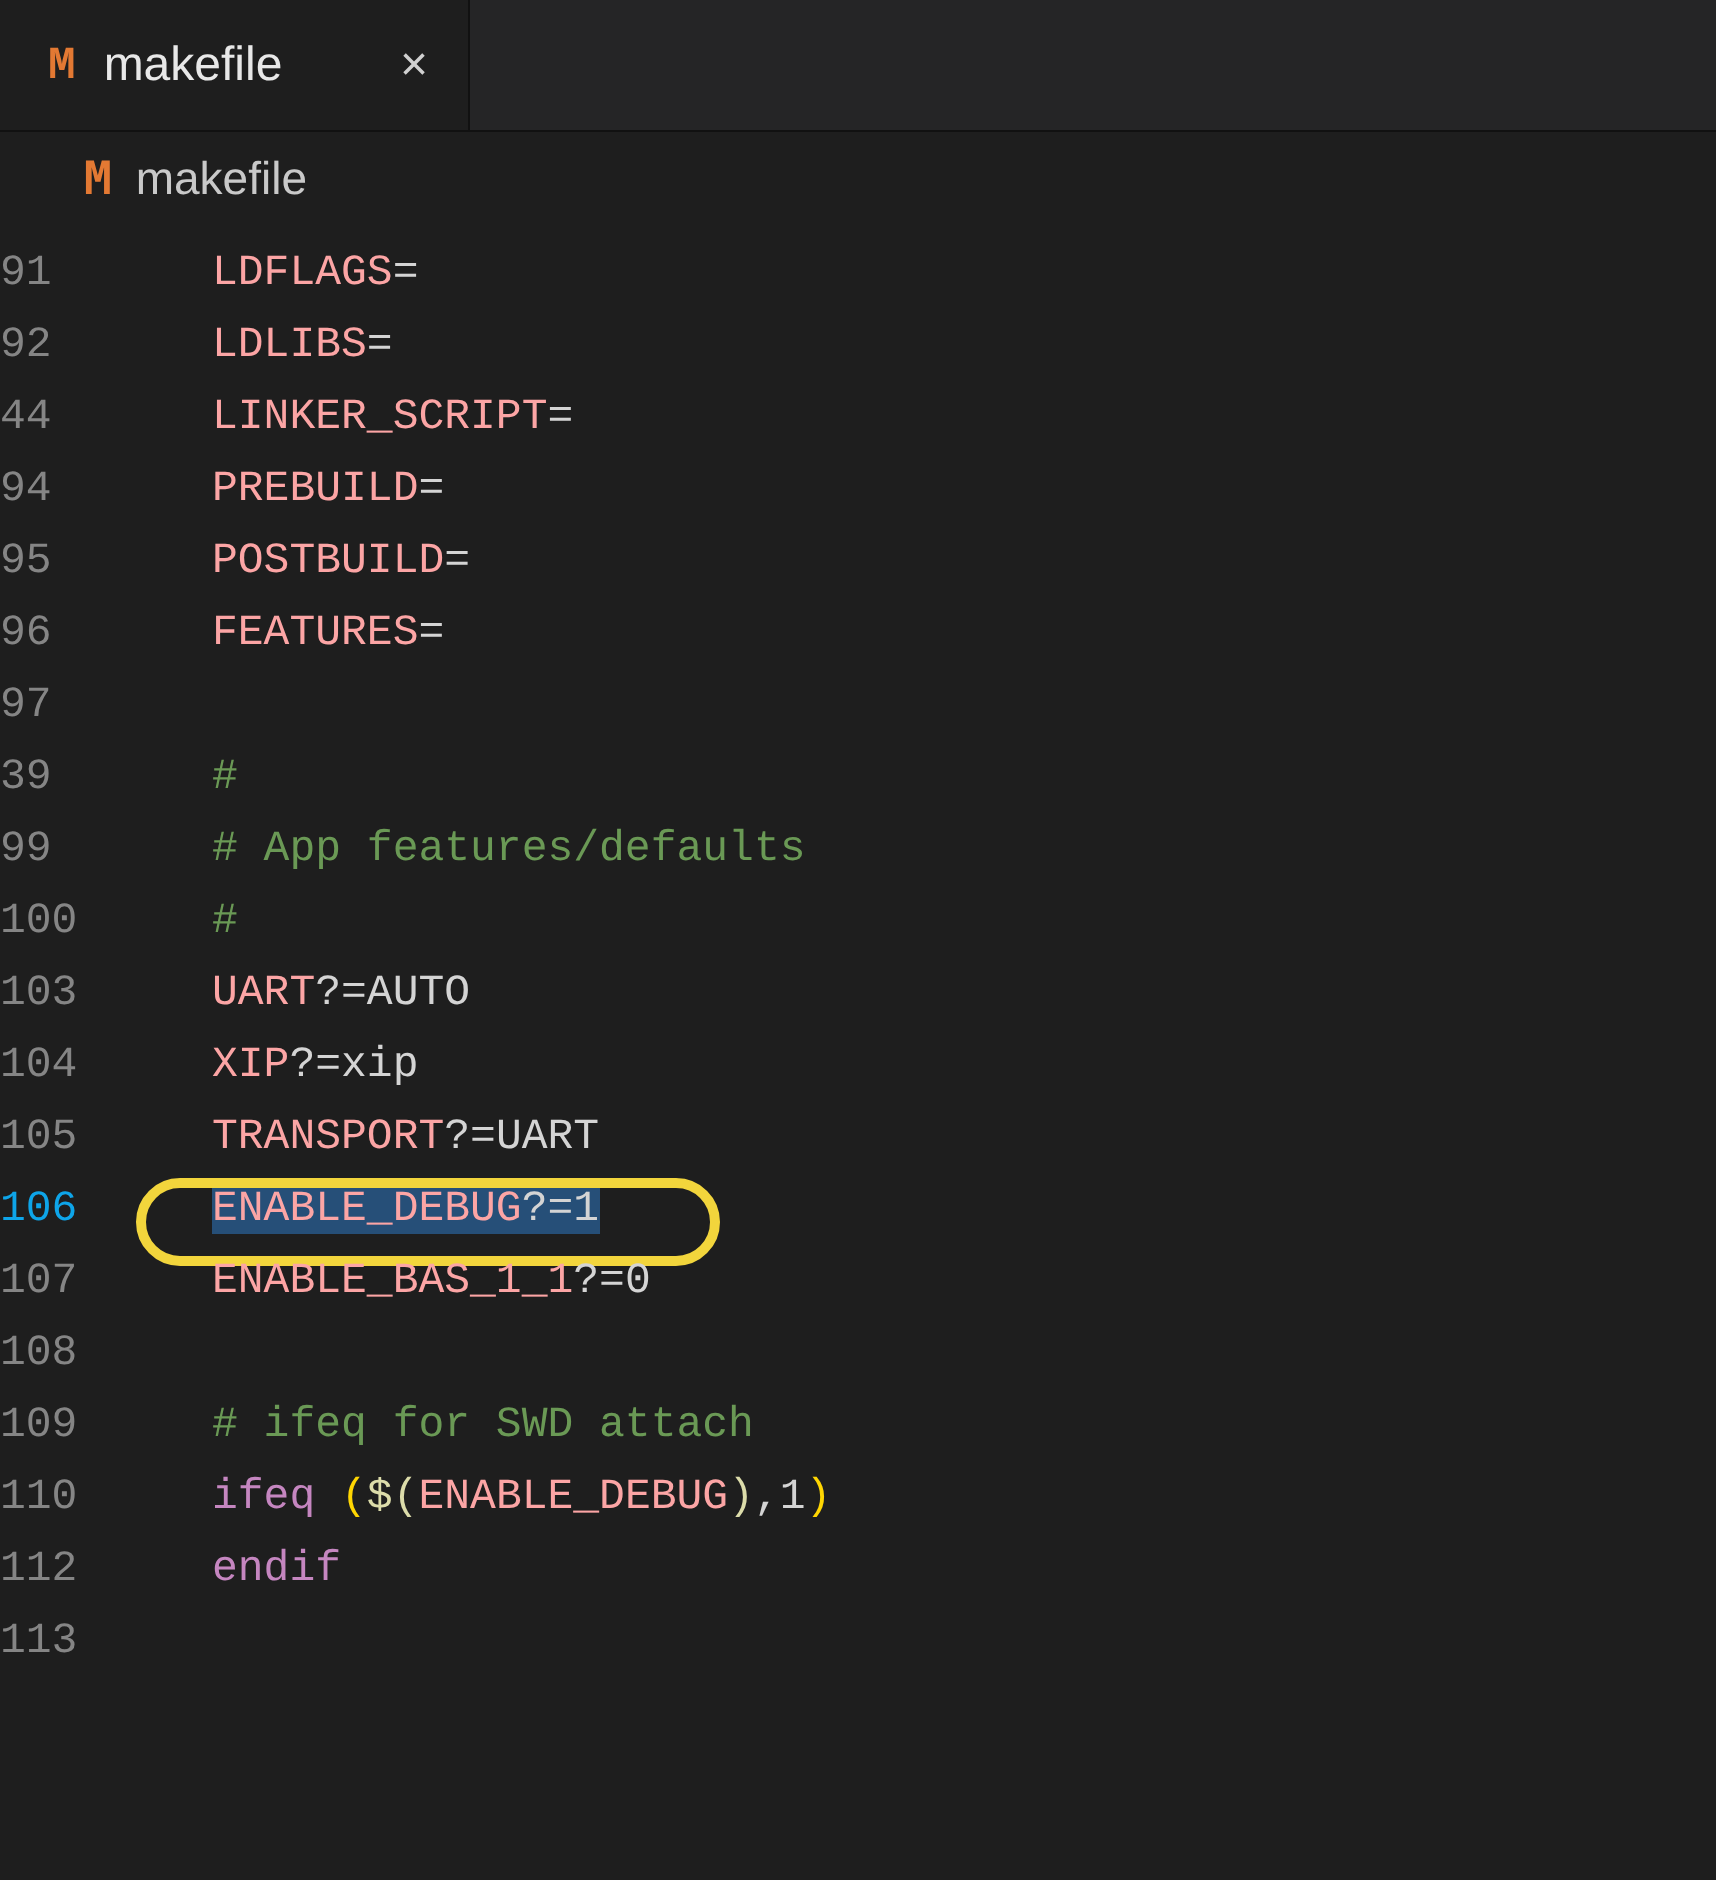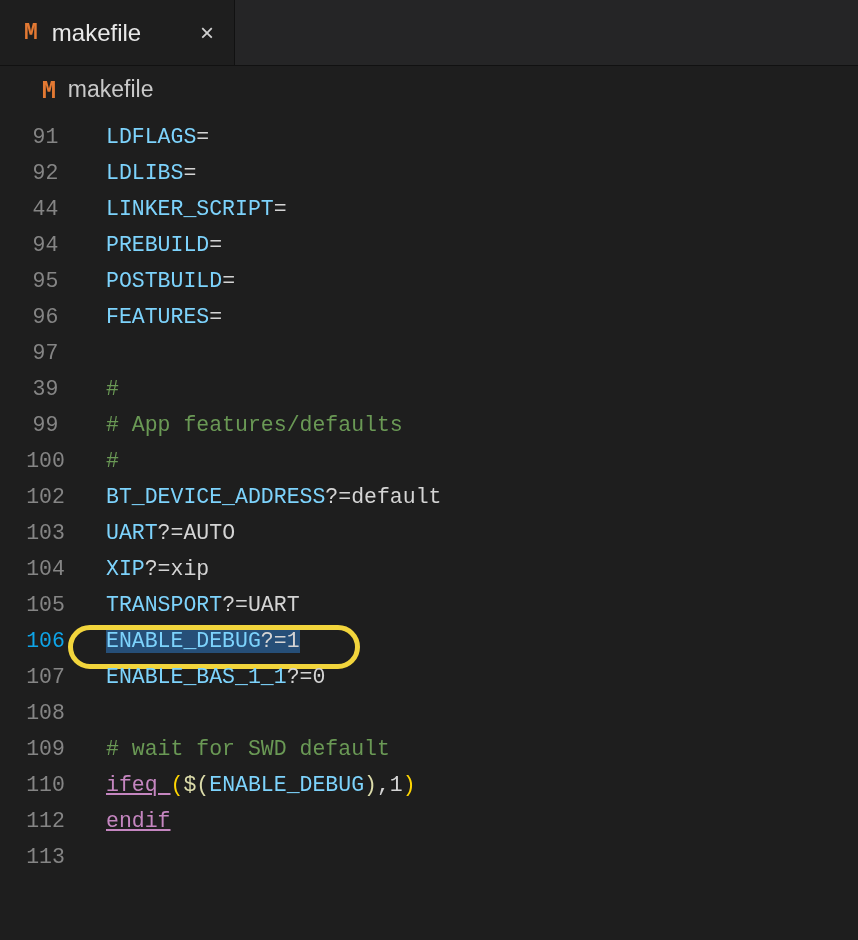--- a/index.html
+++ b/index.html
@@ -68,36 +68,35 @@
     padding-top: 6px;
   }
   .line {
     display: flex;
     align-items: center;
     height: 36px;
     white-space: pre;
   }
   .gutter {
     width: 106px;
-    text-align: center;
+    text-align: left;
     color: #858585;
     padding-right: 30px;
     user-select: none;
     flex-shrink: 0;
-    padding-left: 15px;
   }
   .line.current .gutter { color: #0ea5e9; }
   .code {
     position: relative;
   }
-  .tok-var { color: #7dd3fc; }
+  .tok-var { color: #fca5a5; }
   .tok-op  { color: #d4d4d4; }
   .tok-val { color: #d4d4d4; }
   .tok-comment { color: #6a9955; }
-  .tok-keyword { color: #c586c0; text-decoration: underline; }
+  .tok-keyword { color: #c586c0; }
   .tok-punc-yellow { color: #ffd602; }
   .tok-func { color: #dcdcaa; }
   .selection {
     background: #264f78;
     padding: 0 0;
     margin-top: 40px;
   }
   .circle-highlight {
     position: absolute;
     border: 5px solid #f2d53c;
@@ -130,24 +129,23 @@
     <div class="line"><div class="gutter">91</div><div class="code"><span class="tok-var">LDFLAGS</span><span class="tok-op">=</span></div></div>
     <div class="line"><div class="gutter">92</div><div class="code"><span class="tok-var">LDLIBS</span><span class="tok-op">=</span></div></div>
     <div class="line"><div class="gutter">44</div><div class="code"><span class="tok-var">LINKER_SCRIPT</span><span class="tok-op">=</span></div></div>
     <div class="line"><div class="gutter">94</div><div class="code"><span class="tok-var">PREBUILD</span><span class="tok-op">=</span></div></div>
     <div class="line"><div class="gutter">95</div><div class="code"><span class="tok-var">POSTBUILD</span><span class="tok-op">=</span></div></div>
     <div class="line"><div class="gutter">96</div><div class="code"><span class="tok-var">FEATURES</span><span class="tok-op">=</span></div></div>
     <div class="line"><div class="gutter">97</div><div class="code"></div></div>
     <div class="line"><div class="gutter">39</div><div class="code"><span class="tok-comment">#</span></div></div>
     <div class="line"><div class="gutter">99</div><div class="code"><span class="tok-comment"># App features/defaults</span></div></div>
     <div class="line"><div class="gutter">100</div><div class="code"><span class="tok-comment">#</span></div></div>
-    <div class="line"><div class="gutter">102</div><div class="code"><span class="tok-var">BT_DEVICE_ADDRESS</span><span class="tok-op">?=</span><span class="tok-val">default</span></div></div>
     <div class="line"><div class="gutter">103</div><div class="code"><span class="tok-var">UART</span><span class="tok-op">?=</span><span class="tok-val">AUTO</span></div></div>
     <div class="line"><div class="gutter">104</div><div class="code"><span class="tok-var">XIP</span><span class="tok-op">?=</span><span class="tok-val">xip</span></div></div>
     <div class="line"><div class="gutter">105</div><div class="code"><span class="tok-var">TRANSPORT</span><span class="tok-op">?=</span><span class="tok-val">UART</span></div></div>
     <div class="line current"><div class="gutter">106</div><div class="code"><span class="selection"><span class="tok-var">ENABLE_DEBUG</span><span class="tok-op">?=</span><span class="tok-val">1</span></span><div class="circle-highlight"></div></div></div>
     <div class="line"><div class="gutter">107</div><div class="code"><span class="tok-var">ENABLE_BAS_1_1</span><span class="tok-op">?=</span><span class="tok-val">0</span></div></div>
     <div class="line"><div class="gutter">108</div><div class="code"></div></div>
-    <div class="line"><div class="gutter">109</div><div class="code"><span class="tok-comment"># wait for SWD default</span></div></div>
+    <div class="line"><div class="gutter">109</div><div class="code"><span class="tok-comment"># ifeq for SWD attach</span></div></div>
     <div class="line"><div class="gutter">110</div><div class="code"><span class="tok-keyword">ifeq </span><span class="tok-punc-yellow">(</span><span class="tok-func">$(</span><span class="tok-var">ENABLE_DEBUG</span><span class="tok-func">)</span><span class="tok-op">,1</span><span class="tok-punc-yellow">)</span></div></div>
     <div class="line"><div class="gutter">112</div><div class="code"><span class="tok-keyword">endif</span></div></div>
     <div class="line"><div class="gutter">113</div><div class="code"></div></div>
   </div>
 
 </body></html>

